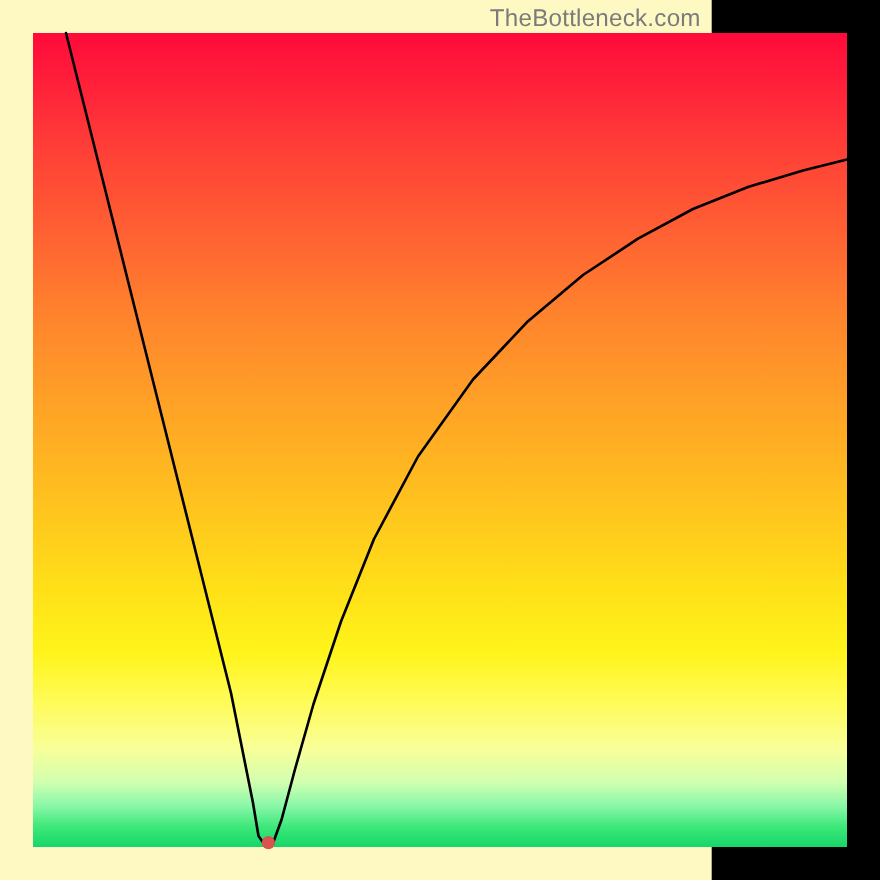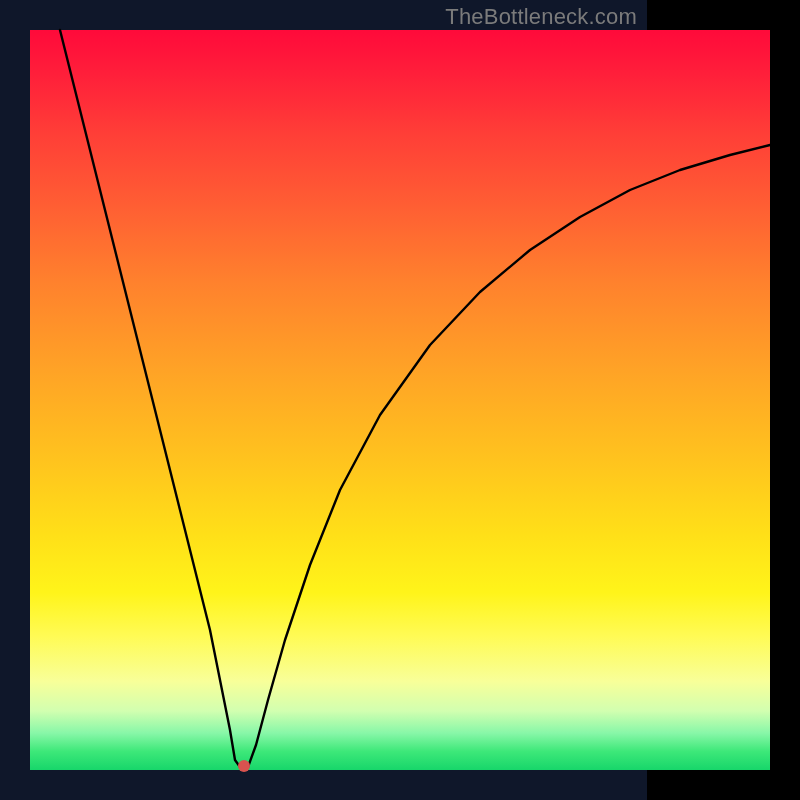--- a/index.html
+++ b/index.html
@@ -8,21 +8,21 @@
     width: 800px;
     height: 800px;
     overflow: hidden;
     background: #000;
     font-family: Arial, Helvetica, sans-serif;
   }
   .frame {
     position: relative;
     width: 647px;
     height: 800px;
-    background: #0f172a;
+    background: #fef9c3;
   }
   .plot {
     position: absolute;
     left: 30px;
     top: 30px;
     width: 740px;
     height: 740px;
     
     background: linear-gradient(to bottom,
       #ff0a3a 0%,

